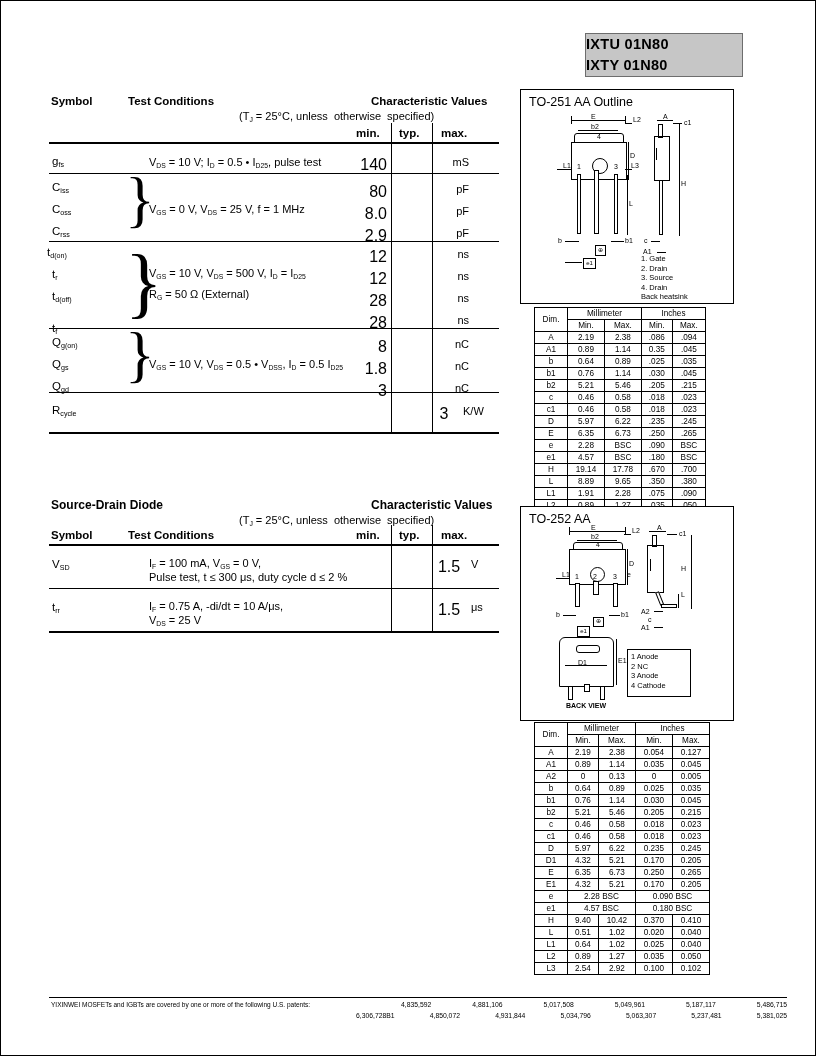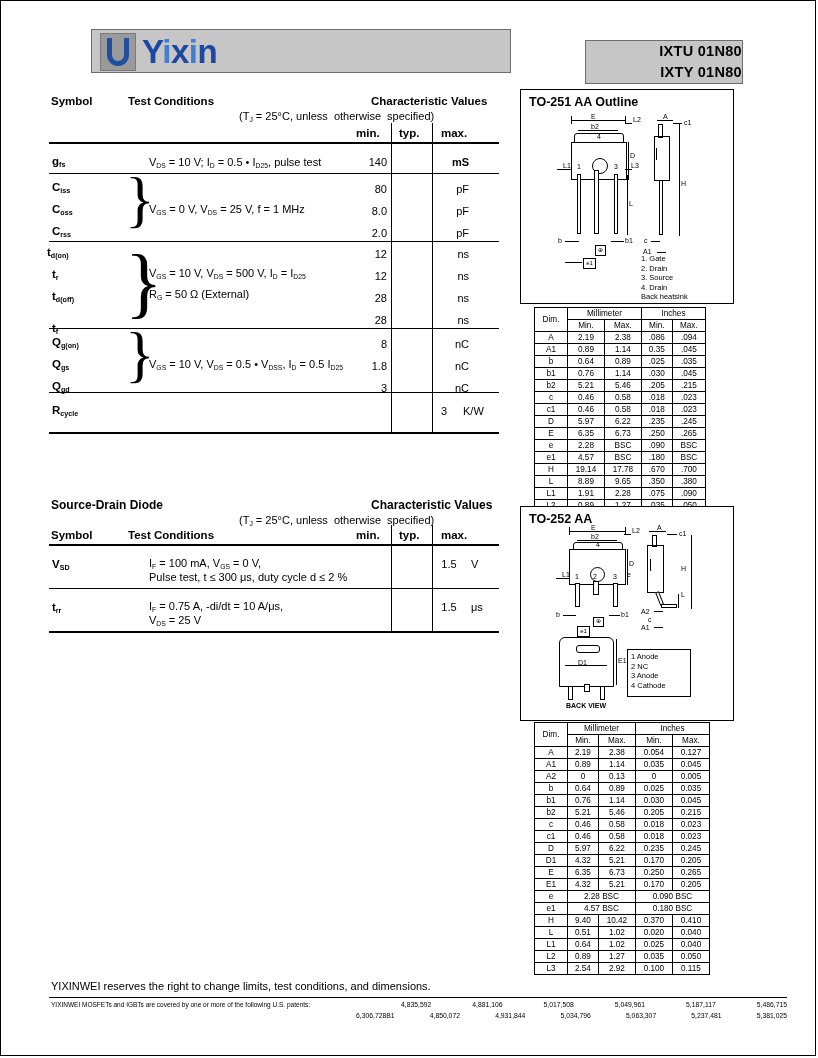--- a/index.html
+++ b/index.html
@@ -6,37 +6,37 @@
   body{width:818px;height:1058px;font-family:"Liberation Sans",sans-serif;color:#000;}
   .page{position:relative;width:816px;height:1056px;border:1px solid #000;box-sizing:border-box;background:#fff;}
 
   
   .header{position:absolute;left:90px;top:28px;width:652px;height:44px;}
   .logo-band{position:absolute;left:0;top:0;width:420px;height:44px;background:#c6c6c6;border:1px solid #6d6d6d;box-sizing:border-box;}
   .logo-u{position:absolute;left:8px;top:3px;width:36px;height:38px;background:#9a9a9a;border:1px solid #7a7a7a;box-sizing:border-box;}
   .logo-u-inner{position:absolute;left:6px;top:4px;width:22px;height:28px;border:5px solid #1f4fa3;border-top:none;border-radius:0 0 11px 11px;box-sizing:border-box;}
   .logo-text{position:absolute;left:50px;top:2px;font-size:33px;font-weight:bold;color:#1b48a0;letter-spacing:-.5px;line-height:40px;}
   .logo-text .lt{color:#3f7fd0;}
-  .part-band{position:absolute;left:494px;top:11px;width:158px;height:44px;background:#c6c6c6;border:1px solid #6d6d6d;box-sizing:border-box;text-align:right;}
+  .part-band{position:absolute;left:494px;top:4px;width:158px;height:44px;background:#c6c6c6;border:1px solid #6d6d6d;box-sizing:border-box;text-align:left;}
   .part-band div{font-size:14.5px;font-weight:bold;line-height:21px;letter-spacing:.3px;}
   sub{font-size:.62em;vertical-align:baseline;position:relative;top:.32em;}
   .hdr-sym{position:absolute;font-weight:bold;font-size:11.5px;}
   .rule{position:absolute;background:#000;}
 
   .colline{position:absolute;width:1px;background:#000;}
-  .row-sym{position:absolute;font-weight:bold;font-size:11.5px;}
+  .row-sym{position:absolute;font-weight:normal;font-size:11.5px;}
   .row-cond{position:absolute;font-size:11px;white-space:nowrap;}
-  .val{position:absolute;font-size:11px;text-align:right;}
+  .val{position:absolute;font-size:16px;text-align:right;}
   .unit{position:absolute;font-size:11px;text-align:right;}
   .brace{position:absolute;font-size:46px;line-height:46px;font-family:"Liberation Serif",serif;font-weight:300;}
   .brace.big{font-size:62px;line-height:62px;}
 
   
   .pkg{position:absolute;border:1px solid #000;box-sizing:border-box;background:#fff;}
-  .pkg-title{position:absolute;font-weight:bold;font-size:12.5px;text-align:right;}
+  .pkg-title{position:absolute;font-weight:normal;font-size:12.5px;text-align:right;}
   .dim-tbl{position:absolute;border-collapse:collapse;font-size:8.2px;}
   .dim-tbl td,.dim-tbl th{border:1px solid #000;padding:0 3px;text-align:center;font-weight:normal;height:11px;line-height:11px;}
   .dim-tbl .lbl{text-align:center;width:26px;}
   .dim-tbl .grp td{border-top:1.6px solid #000;}
   .dim-tbl .nt{border-top:none;}
   .dim-tbl .sep{border-left:1.6px solid #000;}
 
   
   .dl{position:absolute;background:#000;}
   .dtxt{position:absolute;font-size:7px;line-height:8px;}
@@ -51,26 +51,20 @@
   .foot-rule{position:absolute;left:48px;top:996px;width:738px;height:1px;background:#000;}
   .foot2{position:absolute;left:50px;top:1000px;font-size:6.5px;}
   .pat{position:absolute;font-size:6.8px;text-align:right;}
 </style>
 </head>
 <body>
 
 <div class="page">
 
   <div class="header">
-    <div class="logo-band">
-      <div class="logo-u">
-        <div class="logo-u-inner"></div>
-      </div>
-      <div class="logo-text">Y<span class="lt">i</span>x<span class="lt">i</span>n</div>
-    </div>
     <div class="part-band">
       <div>IXTU  01N80</div>
       <div>IXTY  01N80</div>
     </div>
   </div>
 
   <div>
     <div class="hdr-sym" style="left:50px;top:94px;">Symbol</div>
     <div class="hdr-sym" style="left:127px;top:94px;">Test Conditions</div>
     <div class="hdr-sym" style="left:370px;top:94px;">Characteristic Values</div>
@@ -87,30 +81,30 @@
     <div class="rule" style="left:48px;top:141px;width:450px;height:1.6px;"></div>
     <div class="rule" style="left:48px;top:172px;width:450px;height:1px;"></div>
     <div class="rule" style="left:48px;top:240px;width:450px;height:1px;"></div>
     <div class="rule" style="left:48px;top:327px;width:450px;height:1px;"></div>
     <div class="rule" style="left:48px;top:391px;width:450px;height:1px;"></div>
     <div class="rule" style="left:48px;top:431px;width:450px;height:1.6px;"></div>
 
     <div class="row-sym" style="left:51px;top:154px;">g<sub>fs</sub></div>
     <div class="row-cond" style="left:148px;top:155px;">V<sub>DS</sub>&nbsp;= 10 V; I<sub>D</sub> = 0.5 • I<sub>D25</sub>, pulse test</div>
     <div class="val" style="left:358px;top:155px;width:28px;">140</div>
-    <div class="unit" style="left:440px;top:155px;width:28px;font-weight:bold;">mS</div>
+    <div class="unit" style="left:440px;top:155px;width:28px;">mS</div>
 
     <div class="brace big" style="left:124px;top:167px;">}</div>
     <div class="row-sym" style="left:51px;top:180px;">C<sub>iss</sub></div>
     <div class="row-sym" style="left:51px;top:202px;">C<sub>oss</sub></div>
     <div class="row-sym" style="left:51px;top:224px;">C<sub>rss</sub></div>
     <div class="row-cond" style="left:148px;top:202px;">V<sub>GS</sub>&nbsp;= 0 V, V<sub>DS</sub> = 25 V, f = 1 MHz</div>
     <div class="val" style="left:358px;top:182px;width:28px;">80</div>
     <div class="val" style="left:358px;top:204px;width:28px;">8.0</div>
-    <div class="val" style="left:358px;top:226px;width:28px;">2.0</div>
+    <div class="val" style="left:358px;top:226px;width:28px;">2.9</div>
     <div class="unit" style="left:440px;top:182px;width:28px;">pF</div>
     <div class="unit" style="left:440px;top:204px;width:28px;">pF</div>
     <div class="unit" style="left:440px;top:226px;width:28px;">pF</div>
 
     <div class="brace" style="left:124px;top:243px;font-size:78px;line-height:78px;">}</div>
     <div class="row-sym" style="left:46px;top:245px;">t<sub>d(on)</sub></div>
     <div class="row-sym" style="left:51px;top:267px;">t<sub>r</sub></div>
     <div class="row-sym" style="left:51px;top:289px;">t<sub>d(off)</sub></div>
     <div class="row-sym" style="left:51px;top:321px;">t<sub>f</sub></div>
     <div class="row-cond" style="left:148px;top:266px;">V<sub>GS</sub>&nbsp;= 10 V, V<sub>DS</sub> = 500 V, I<sub>D</sub> = I<sub>D25</sub></div>
@@ -583,26 +577,25 @@
           <td class="sep">0.89</td>
           <td>1.27</td>
           <td class="sep">0.035</td>
           <td>0.050</td>
         </tr>
         <tr>
           <td class="lbl">L3</td>
           <td class="sep">2.54</td>
           <td>2.92</td>
           <td class="sep">0.100</td>
-          <td>0.115</td>
+          <td>0.102</td>
         </tr>
       </tbody>
   </table>
 
-  <div class="foot1">YIXINWEI reserves the right to change limits, test conditions,  and  dimensions.</div>
   <div class="foot-rule"></div>
   <div class="foot2">YIXINWEI MOSFETs  and IGBTs  are covered by one or more of the following U.S. patents:</div>
   <div id="patents-row1" class="pat" style="left: 400px; top: 1000px; width: 386px; display: flex; justify-content: space-between;">
       <span>4,835,592</span>
       <span>4,881,106</span>
       <span>5,017,508</span>
       <span>5,049,961</span>
       <span>5,187,117</span>
       <span>5,486,715</span>
     </div>

